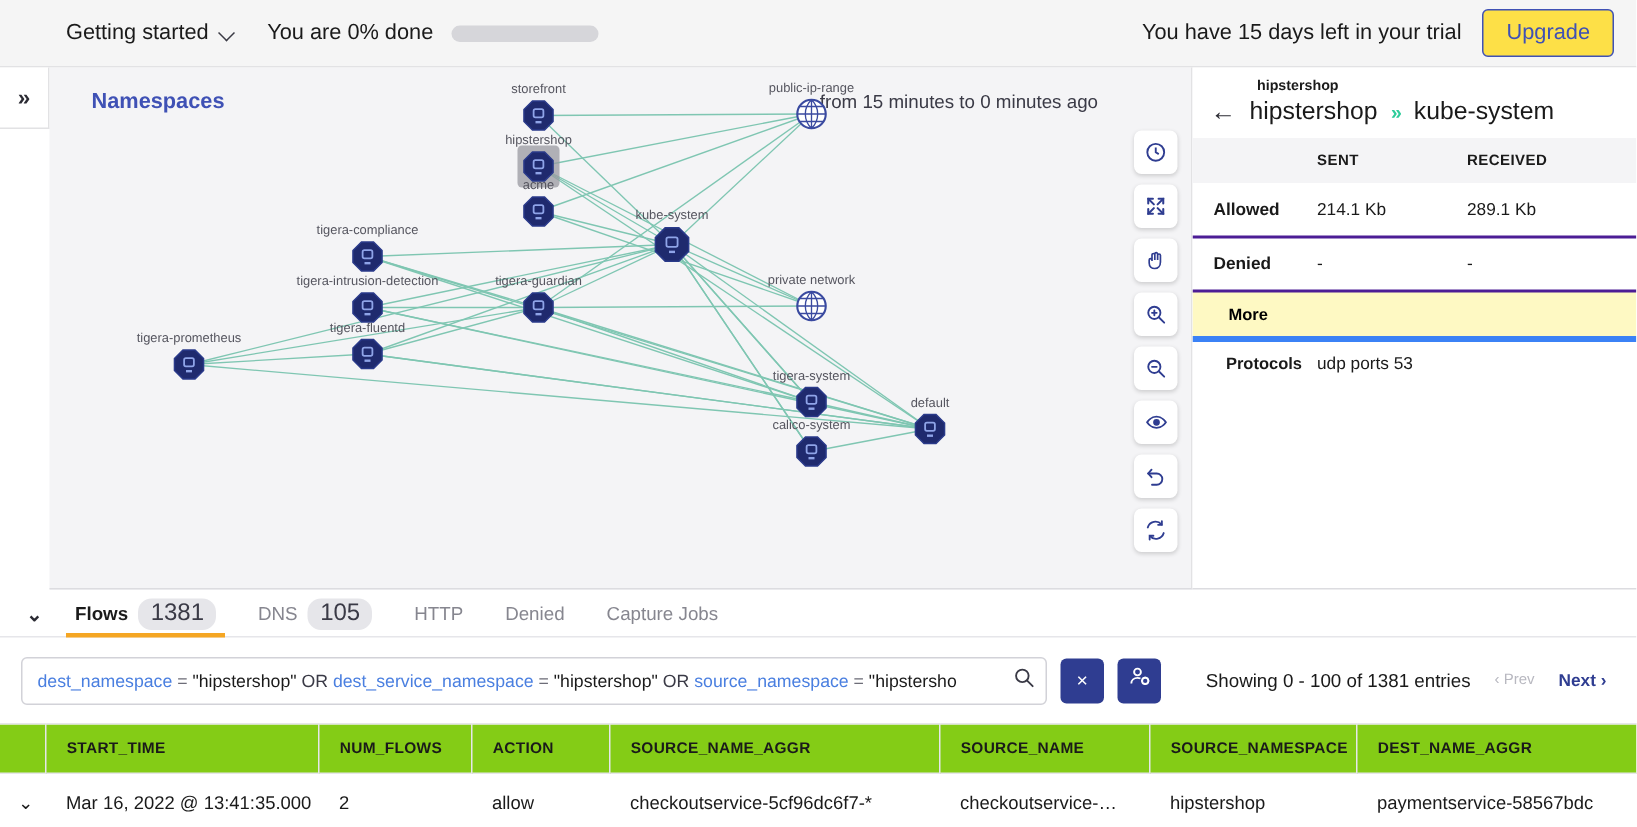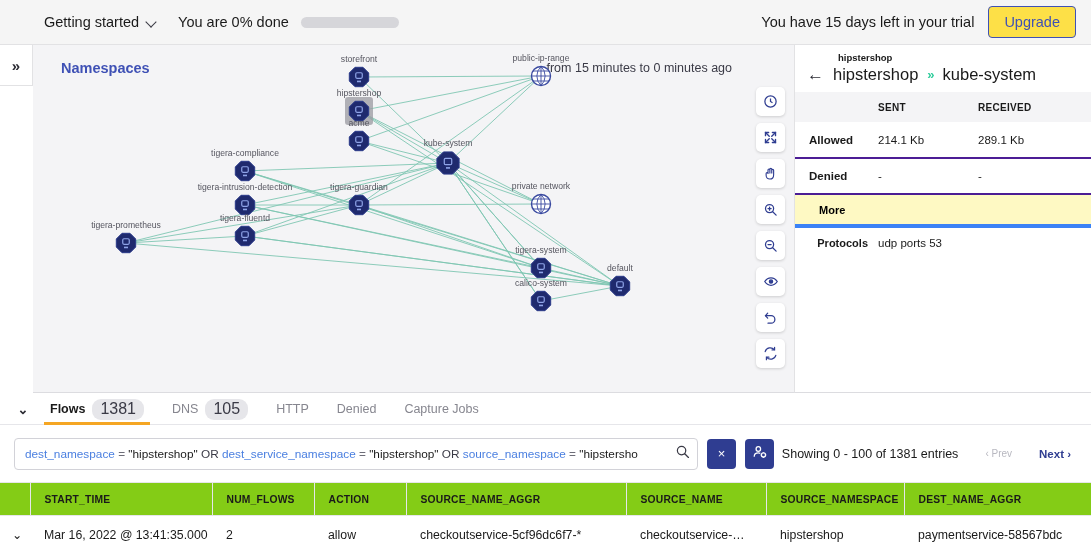--- a/index.html
+++ b/index.html
@@ -148,21 +148,21 @@
   .q-op  { color: #6d6d78; }
   .q-val { color: #1a1a1a; }
   .q-bool{ color: #3a3a46; }
   .search-glyph { margin-left: 4px; flex: none; }
   .sq-btn {
     width: 29px; height: 30px; background: #2f3d91; border-radius: 4px; margin-left: 9px;
     display:flex; align-items:center; justify-content:center; cursor:pointer; color:#fff;
     flex: none;
   }
   .showing {
-    margin-left: auto; display:flex; align-items:center; gap: 27px;
+    margin-left: auto; display:flex; align-items:center; gap: 16px;
     font-size: 12.5px; color: #1a1a1a; padding-right: 6px; justify-content: center;
   }
   .pg-prev { color: #b8b8c0; font-size: 10px; cursor: default; }
   .pg-next { color: #2f3d91; font-size: 11.5px; font-weight: bold; cursor: pointer; }
 
   .grid { width: 1091px; }
   .grid table { width: 1091px; border-collapse: collapse; table-layout: fixed; }
   .grid thead tr { height: 33px; background: #84cc16; }
   .grid th {
     font-size: 10.3px; font-weight: bold; color: #1a1a1a; text-align: left;

